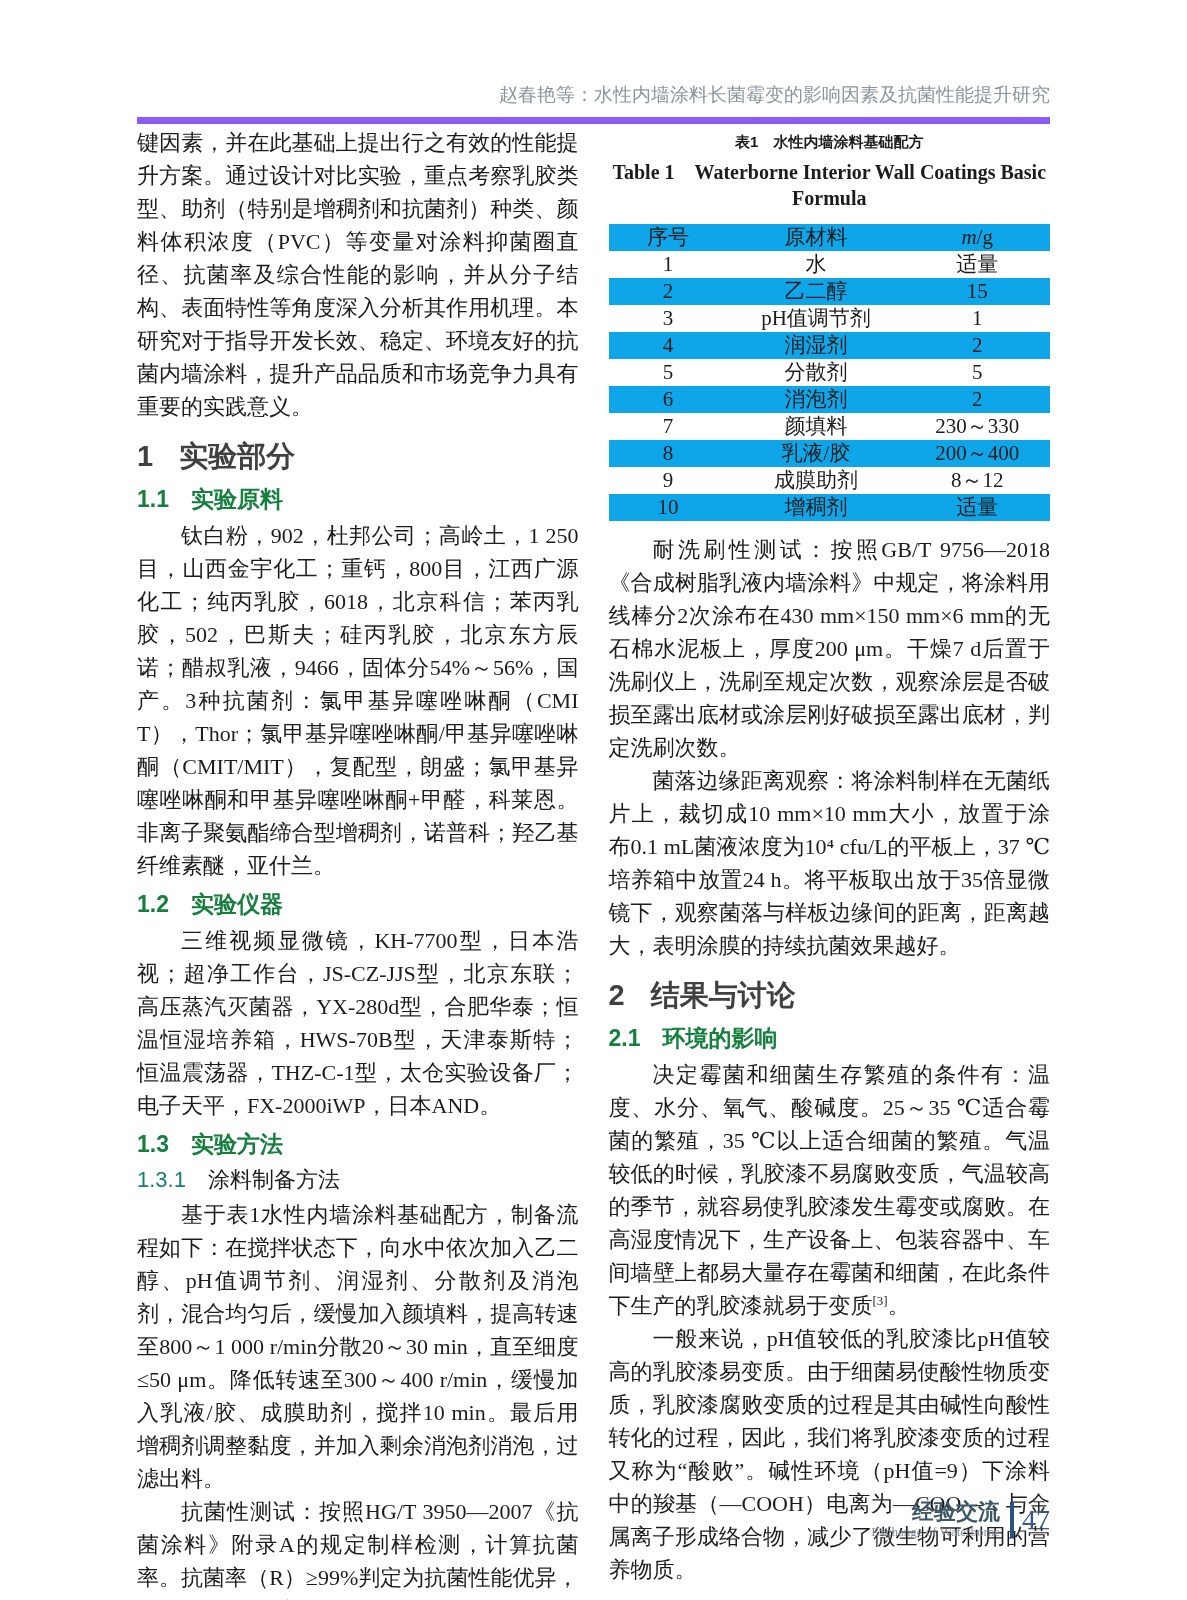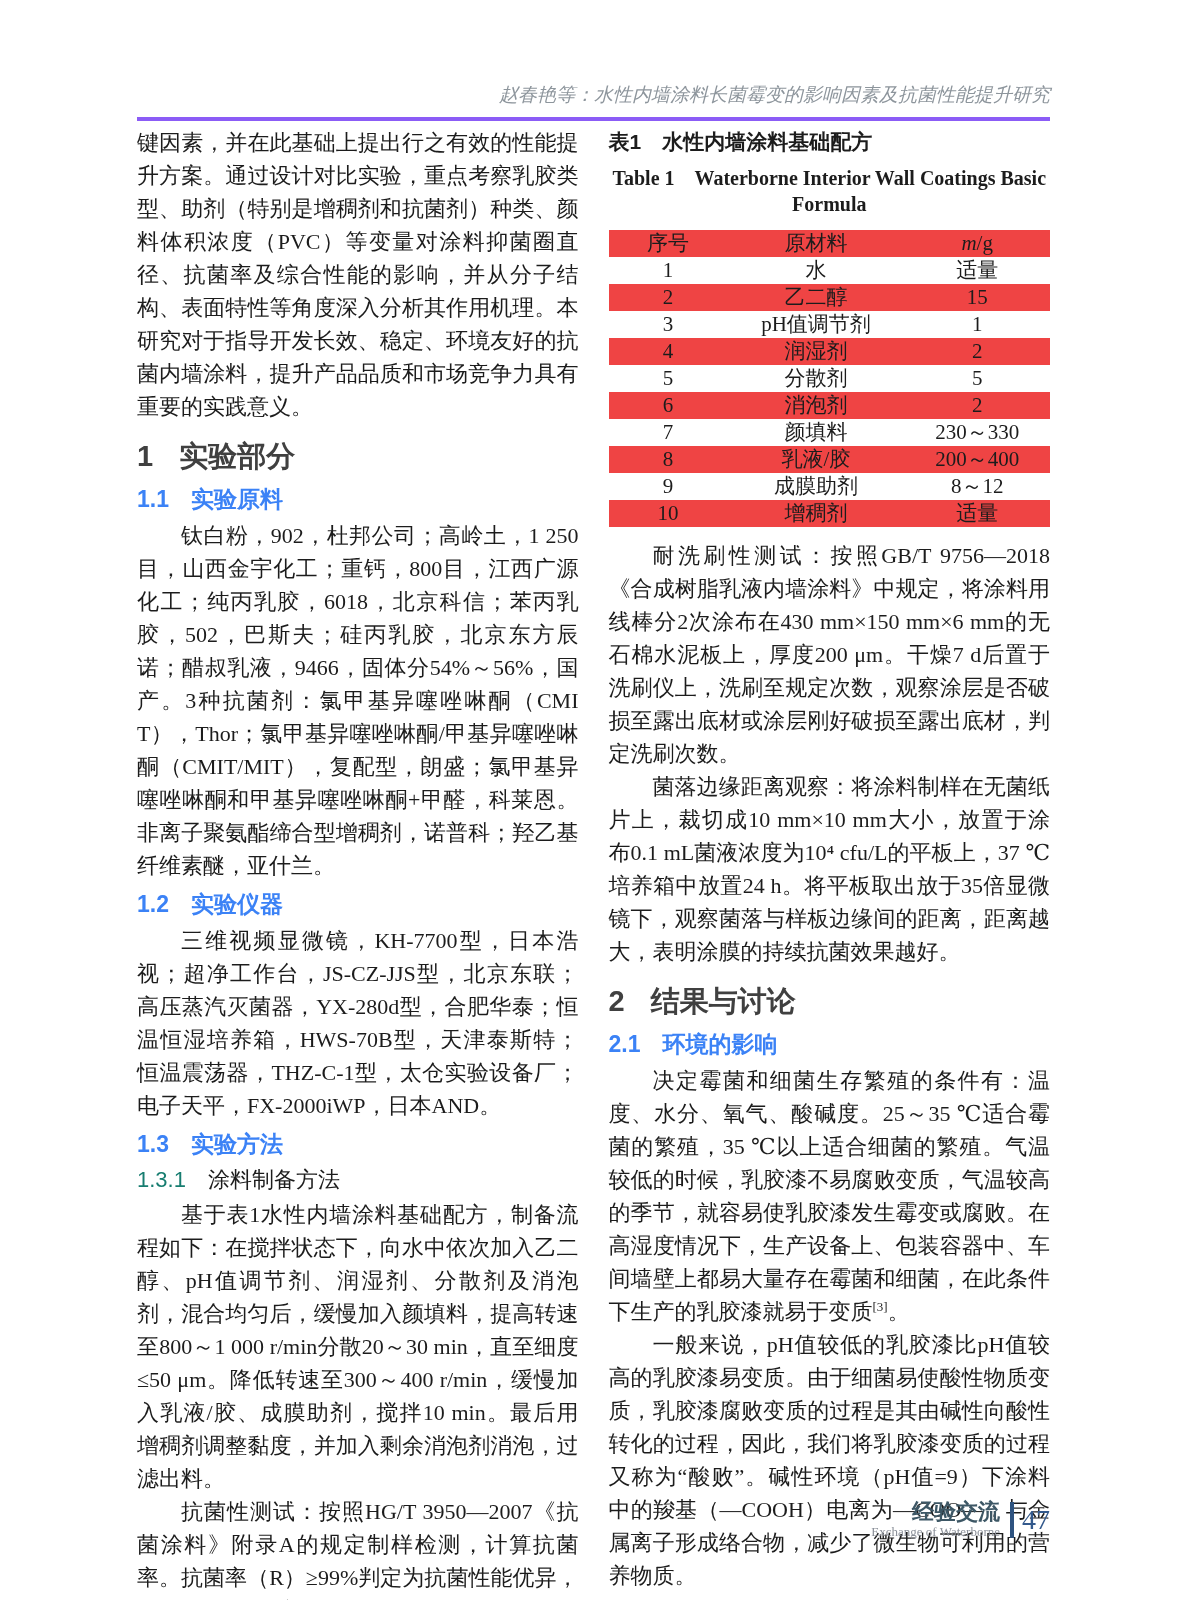--- a/index.html
+++ b/index.html
@@ -11,22 +11,21 @@
     font-family:"Liberation Serif","DejaVu Serif",serif;
     color:#1c1c1c;
   }
   
   .running-head {
     position:absolute; top:82px; left:137px; right:137px;
     text-align:right;
     font-family:"Liberation Sans","DejaVu Sans",sans-serif;
     font-size:19px; color:#8d959c;
     padding-bottom:9px;
-    border-bottom:4px solid #8b5cf6;
-    font-style:italic;
+    border-bottom:7px solid #8b5cf6;
   }
   
   .columns {
     position:absolute; top:126px; left:137px; right:137px;
     display:flex; gap:30px;
   }
   .col { flex:1 1 0; min-width:0; }
   p.body {
     margin:0;
     font-size:22px; line-height:33px;
@@ -40,57 +39,58 @@
     margin:14px 0 8px 0;
     font-family:"Liberation Sans","DejaVu Sans",sans-serif;
     font-weight:bold; font-size:29px; line-height:38px;
     color:#404040;
   }
   .h1 .ht { margin-left:26px; }
   .h2 {
     margin:6px 0 4px 0;
     font-family:"Liberation Sans","DejaVu Sans",sans-serif;
     font-weight:bold; font-size:23px; line-height:32px;
-    color:#3b82f6;
+    color:#15803d;
   }
   .h2 .ht { margin-left:22px; }
   .h3 {
     margin:4px 0 2px 0;
     font-family:"Liberation Sans","DejaVu Sans",sans-serif;
     font-weight:normal; font-size:22px; line-height:32px;
     color:#1c1c1c;
   }
   .h3 .hn { color:#177d70; }
   .h3 .ht { margin-left:22px;margin-top:45px; }
   
   .table-block { margin-bottom:12px; }
   .tcap-zh {
-    font-family:"Liberation Sans","DejaVu Sans",sans-serif;
-    font-weight:bold; font-size:21px; line-height:27px;
-    margin:2px 0 10px 0;
+    text-align:center;
+    font-family:"Liberation Sans","DejaVu Sans",sans-serif;
+    font-weight:bold; font-size:15px; line-height:27px;
+    margin:2px 0 4px 0;
   }
   .tcap-en {
     text-align:center;
     font-family:"Liberation Serif","DejaVu Serif",serif;
     font-weight:bold; font-size:20px; line-height:26px;
     margin:0 0 13px 0;
   }
   table.formula {
     width:100%; border-collapse:collapse;
     font-size:21px;
   }
   table.formula th, table.formula td {
     text-align:center; font-weight:normal;
     padding:2px 4px; line-height:23px; height:23px;
   }
   table.formula th { font-size:21px; }
   table.formula col.c1 { width:27%; }
   table.formula col.c2 { width:40%; }
   table.formula col.c3 { width:33%; }
-  tr.stripe, tr.thead-row { background:#ef4444; }
+  tr.stripe, tr.thead-row { background:#0ea5e9; }
   .unit-m { font-style:italic; }
   
   .footer {
     position:absolute; top:1500px; right:137px;
     display:flex; align-items:center;
   }
   .footer-col { text-align:right; }
   .footer-zh {
     font-family:"Liberation Sans","DejaVu Sans",sans-serif;
     font-weight:bold; font-size:22px; line-height:24px;

